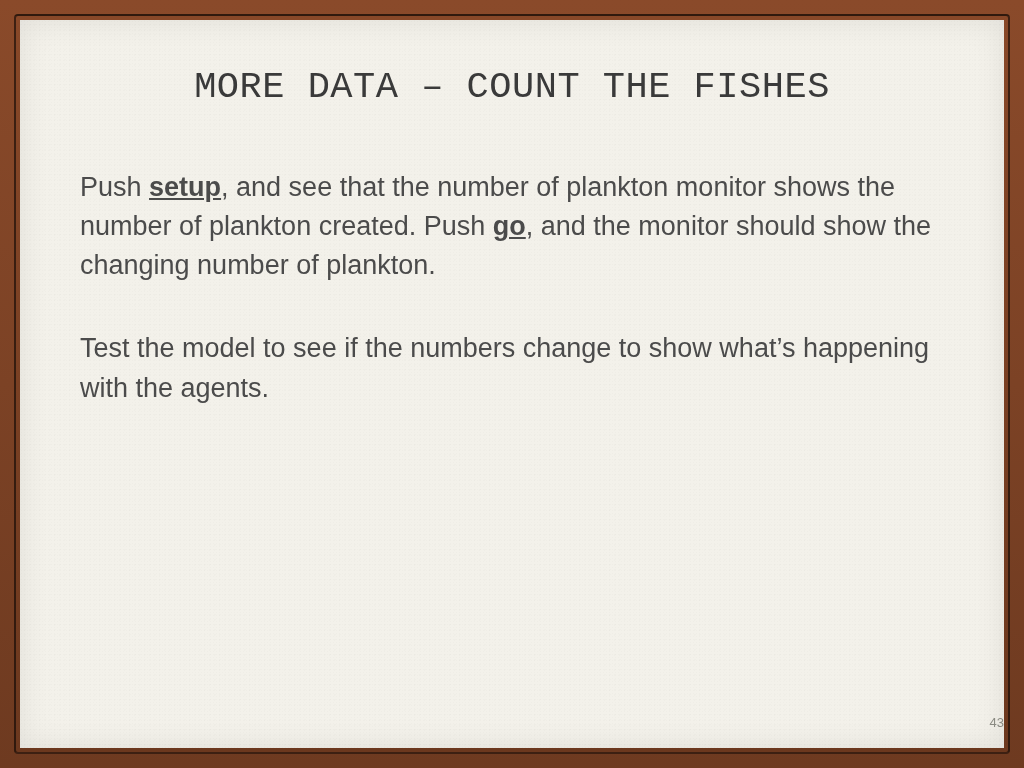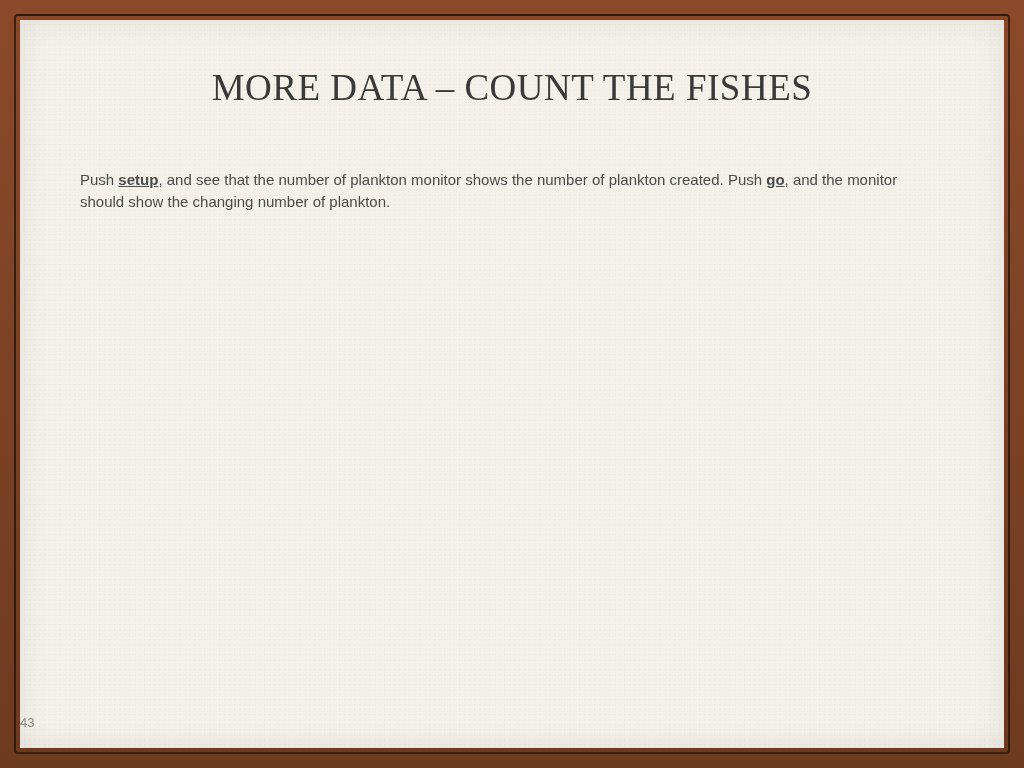--- a/index.html
+++ b/index.html
@@ -34,61 +34,62 @@
     background-image:
       radial-gradient(rgba(0,0,0,0.015) 1px, transparent 1px),
       radial-gradient(rgba(0,0,0,0.015) 1px, transparent 1px);
     background-size: 3px 3px, 5px 5px;
     background-position: 0 0, 2px 2px;
     box-shadow: inset 0 0 30px rgba(0,0,0,0.08);
     position: relative;
     padding: 46px 60px 40px 60px;
   }
   .title {
-    font-family: Liberation Serif, serif;
+    font-family: Liberation Mono, monospace;
     font-weight: 400;
     font-size: 37px;
     letter-spacing: 0.5px;
     color: #3a3a3a;
     text-align: center;
     margin: 0 0 60px 0;
   }
   .body-text {
     color: #4b4b4b;
-    font-size: 15px;
+    font-size: 27px;
     line-height: 1.45;
   }
   .body-text p {
     margin: 0 0 44px 0;
   }
   .body-text b {
     font-weight: bold;
     text-decoration: underline;
   }
   .page-number {
     position: absolute;
     bottom: 18px;
     left: 0;
     right: 0;
-    text-align: left;
+    text-align: right;
     font-size: 13px;
     color: #8a8a82;
   }
 </style>
 </head>
 <body>
 
 <div class="frame">
   <div class="inner-border">
     <div class="paper">
 
       <h1 class="title">MORE DATA – COUNT THE FISHES</h1>
 
       <div class="body-text">
         <p>
           <span>Push </span><b>setup</b><span>, and see that the number of plankton monitor shows the number of plankton created.  Push </span><b>go</b><span>, and the monitor should show the changing number of plankton.</span>
         </p>
+        <p>Test the model to see if the numbers change to show what’s happening with the agents.</p>
       </div>
 
       <div class="page-number">43</div>
     </div>
   </div>
 </div>
 
 </body></html>

